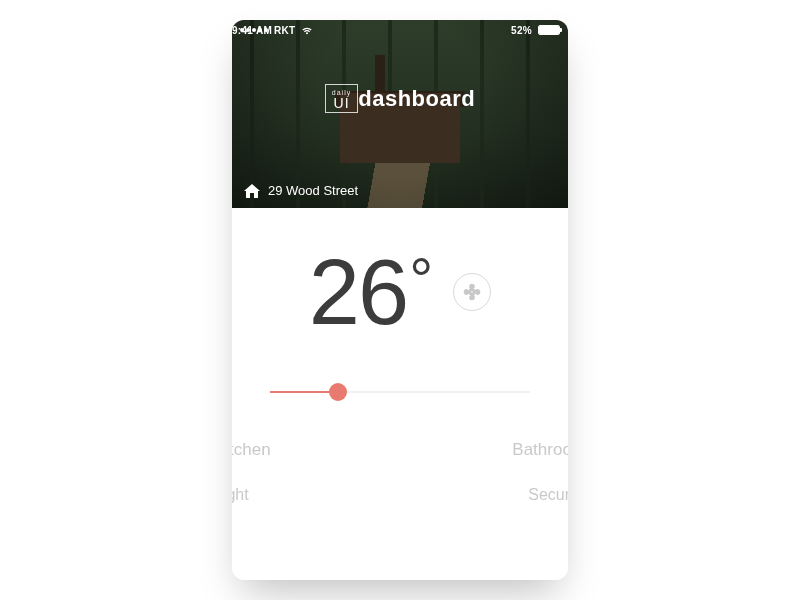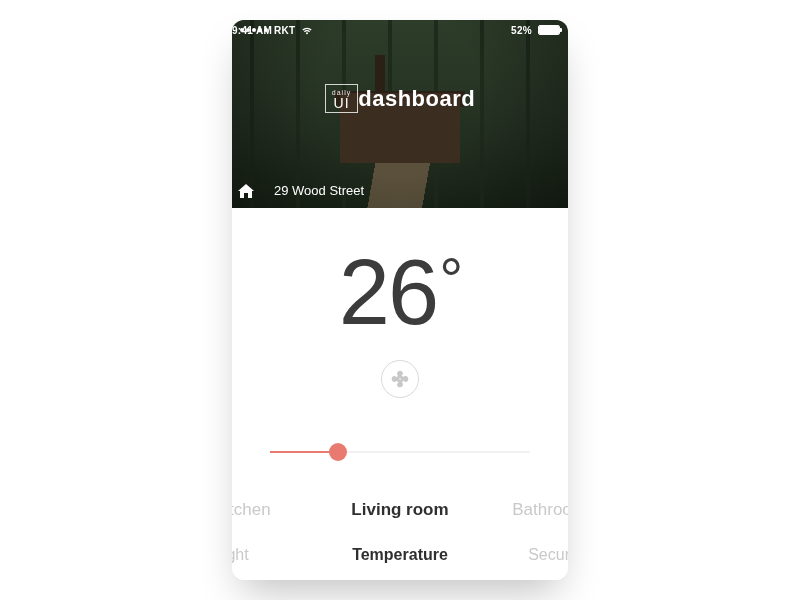--- a/index.html
+++ b/index.html
@@ -94,38 +94,37 @@
     padding: 4px 6px 2px 6px;
     line-height: 1;
     text-align: center;
   }
   .brand-logo .l1 { font-size: 7px; letter-spacing: 1px; opacity: .9; }
   .brand-logo .l2 { font-size: 14px; font-weight: 300; letter-spacing: 1px; }
   .brand-title { font-size: 22px; font-weight: 700; letter-spacing: .5px; }
 
   .address {
     position: absolute;
-    left: 6px; bottom: 10px;
-    display: flex; align-items: center; gap: 20px;
+    left: 12px; bottom: 10px;
+    display: flex; align-items: center; gap: 8px;
     font-size: 13px; font-weight: 500; text-align: right;
   }
   .address svg { display: block; }
 
   
   .panel {
     position: relative;
     padding: 30px 20px 8px 20px;
   }
   .temp-row {
     display: flex;
     align-items: center;
     justify-content: center;
     gap: 22px;
     margin-top: 8px;
-    flex-direction: column;
   }
   .temp {
     font-size: 92px;
     font-weight: 200;
     color: #3c3c3c;
     letter-spacing: -2px;
     line-height: 1;
     display: flex;
     align-items: flex-start;
   }
@@ -263,24 +262,22 @@
     </div>
 
     <div class="slider" id="temp-slider">
       <div class="track"></div>
       <div class="fill" id="slider-fill" style="width: 26%;"></div>
       <div class="thumb" id="slider-thumb" style="left: 26%;"></div>
     </div>
 
     <div class="carousel">
       <div class="item left">Kitchen</div>
-      <div class="item active">Living room</div>
       <div class="item right">Bathroom</div>
     </div>
 
     <div class="carousel secondary">
       <div class="item left">Light</div>
-      <div class="item active">Temperature</div>
       <div class="item right">Security</div>
     </div>
 
   </div>
 </div>
 
 </body></html>

